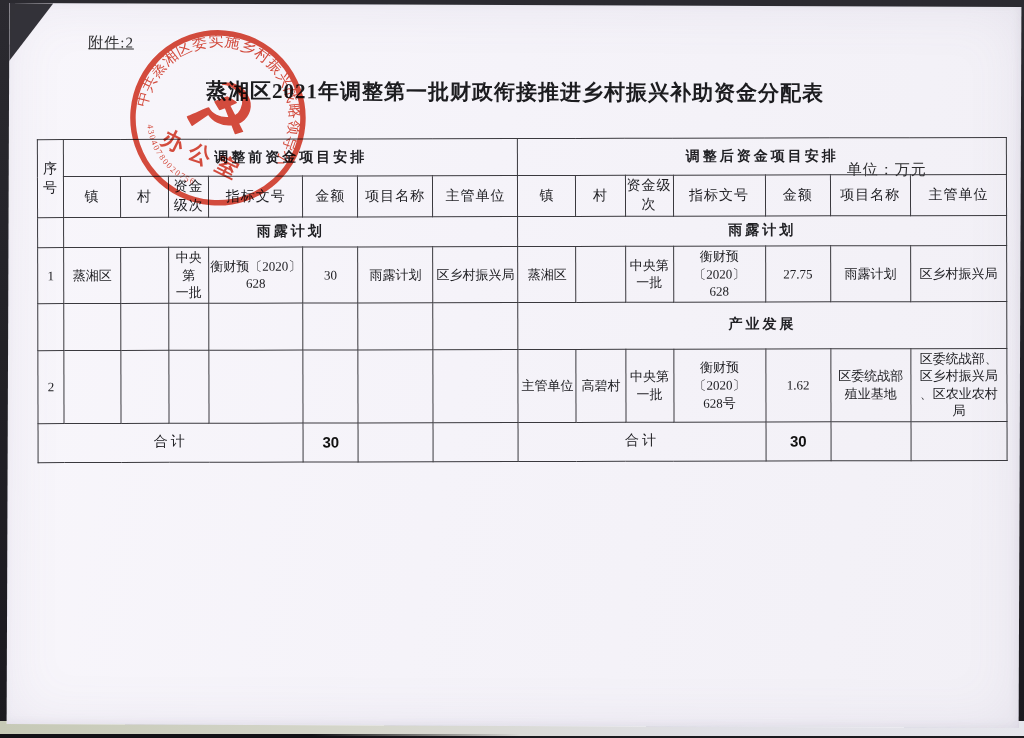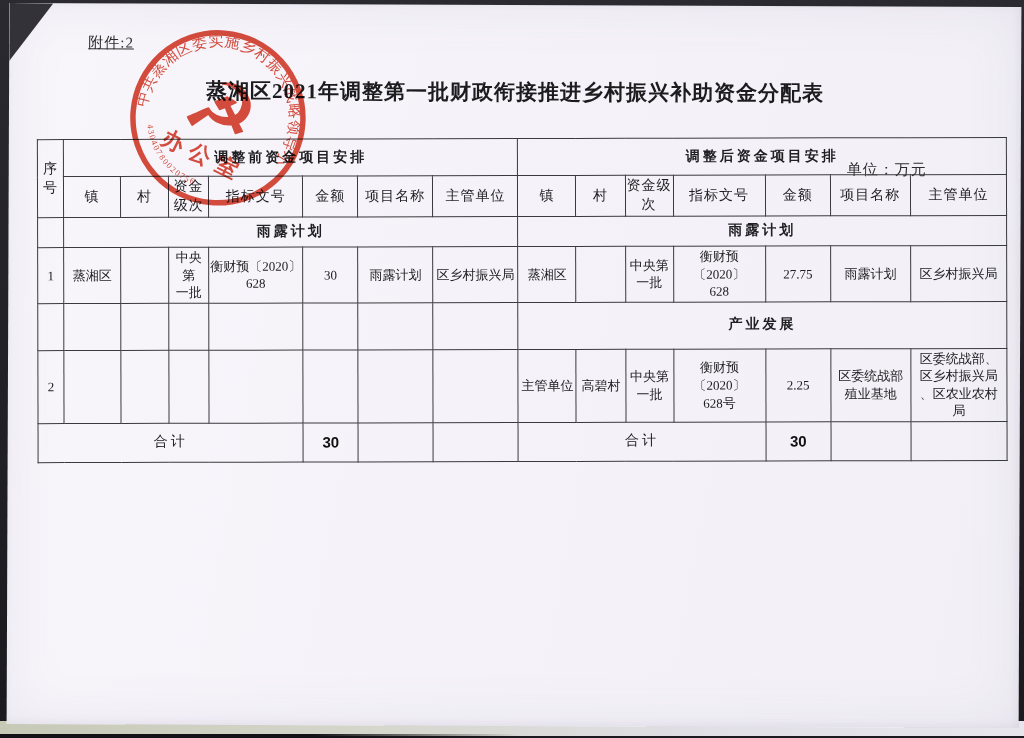--- a/index.html
+++ b/index.html
@@ -152,21 +152,21 @@
           <td></td>
           <td></td>
           <td></td>
           <td></td>
           <td>主管单位</td>
           <td>高碧村</td>
           <td>中央第
 一批</td>
           <td>衡财预〔2020〕
 628号</td>
-          <td>2.25</td>
+          <td>1.62</td>
           <td>区委统战部
 殖业基地</td>
           <td>区委统战部、
 区乡村振兴局
 、区农业农村
 局</td>
         </tr>
 
         <tr class="h-tot">
           <td class="tot-lbl" colspan="5">合计</td>

